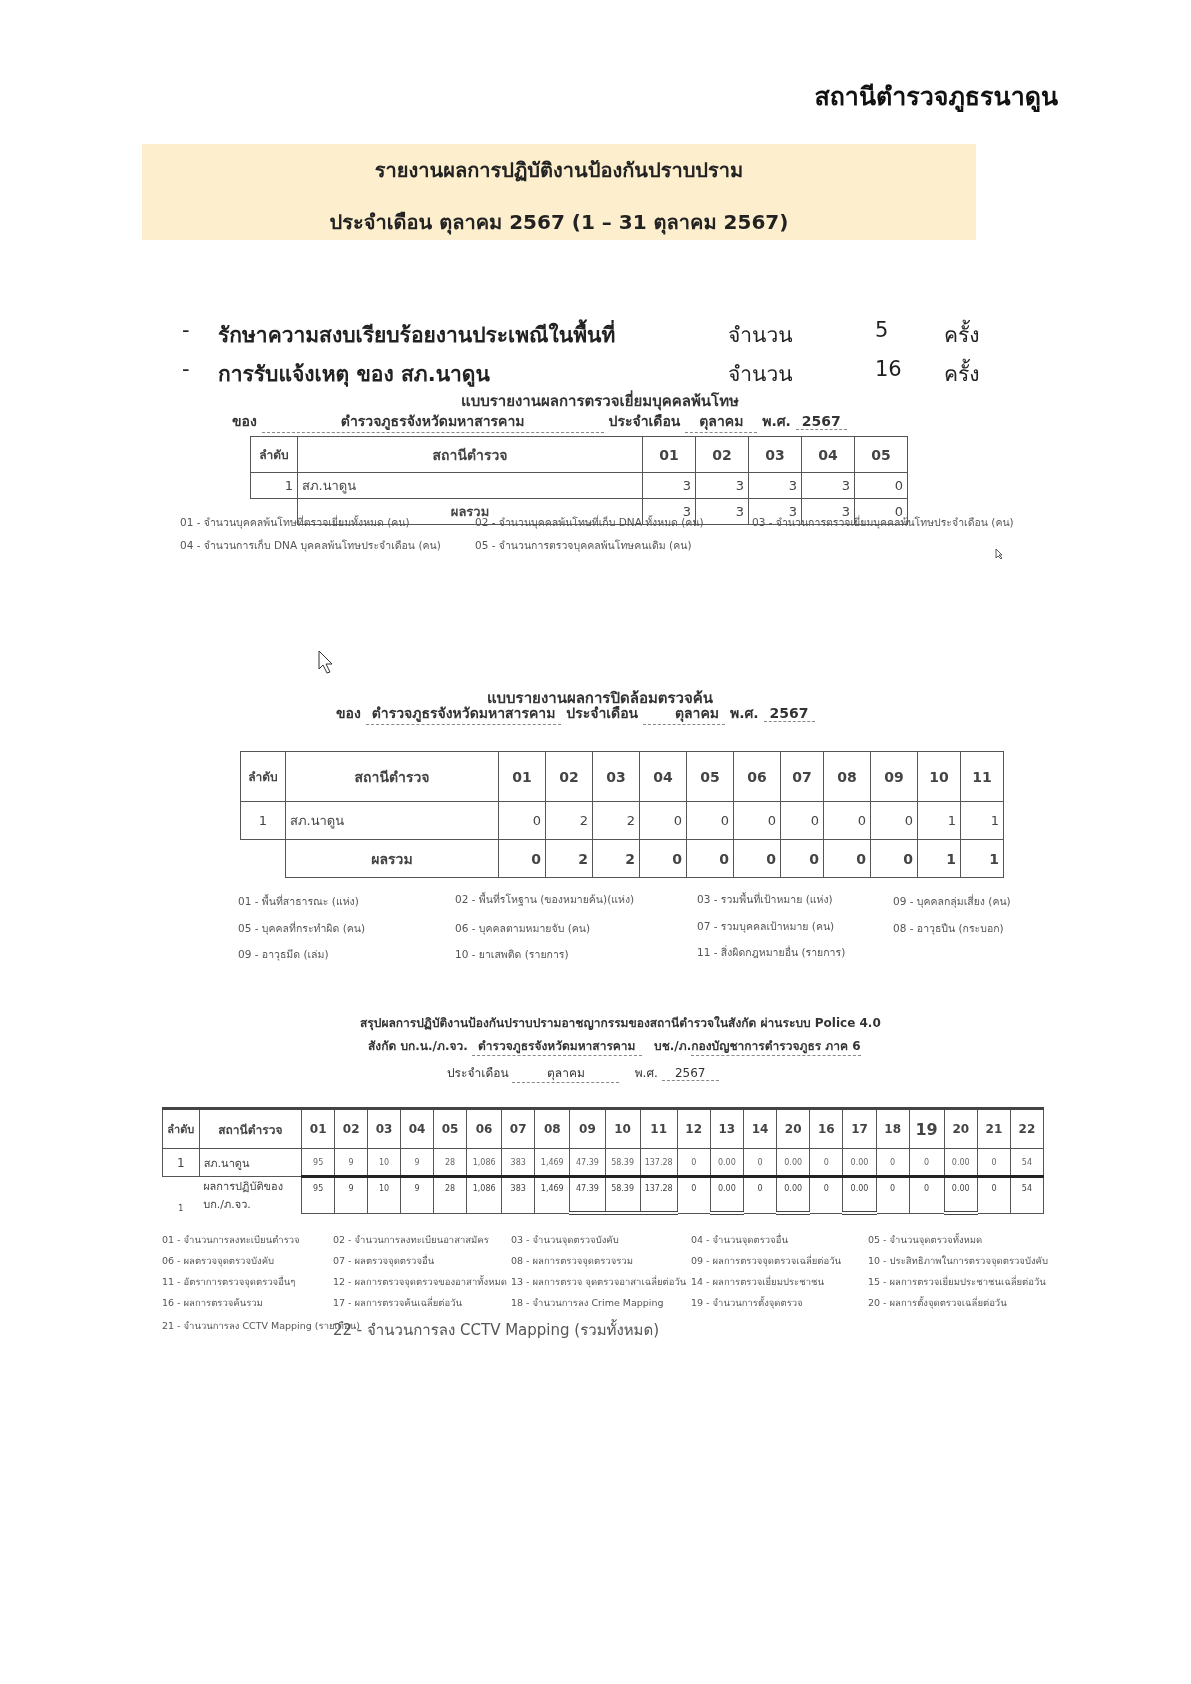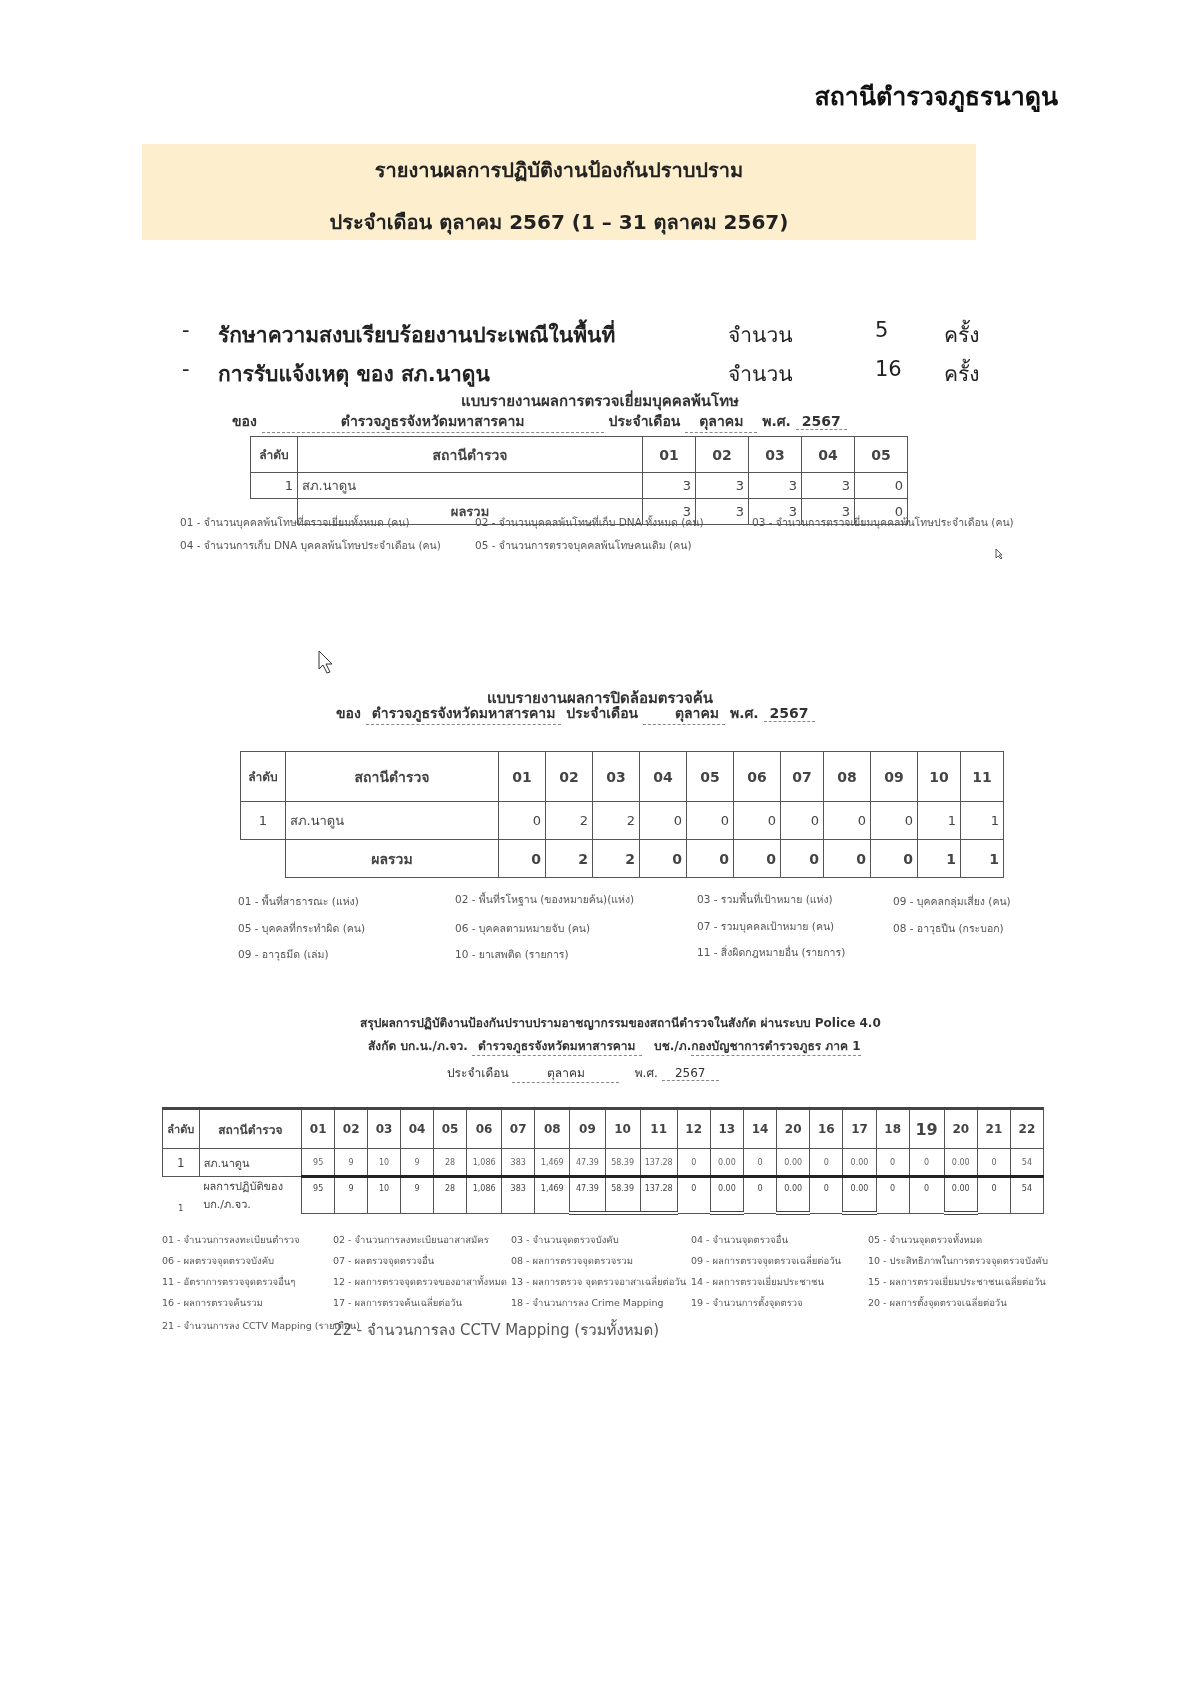--- a/index.html
+++ b/index.html
@@ -173,21 +173,21 @@
 <div class="abs legend" style="left:893px; top:920px;">08 - อาวุธปืน (กระบอก)</div>
 <div class="abs legend" style="left:238px; top:946px;">09 - อาวุธมีด (เล่ม)</div>
 <div class="abs legend" style="left:455px; top:946px;">10 - ยาเสพติด (รายการ)</div>
 <div class="abs legend" style="left:697px; top:944px;">11 - สิ่งผิดกฎหมายอื่น (รายการ)</div>
 
 <div class="abs" style="left:360px; top:1013px; font-size:12px; color:#333; font-weight:bold; white-space:nowrap;">สรุปผลการปฏิบัติงานป้องกันปราบปรามอาชญากรรมของสถานีตำรวจในสังกัด ผ่านระบบ Police 4.0</div>
 <div class="abs" style="left:368px; top:1036px; font-size:12px; color:#333; font-weight:bold; white-space:nowrap;">
   <span>สังกัด บก.น./ภ.จว.</span>
   <span class="dashed">ตำรวจภูธรจังหวัดมหาสารคาม</span>
   &nbsp;
-  <span>บช./ภ.</span><span class="dashed" style="padding:0;">กองบัญชาการตำรวจภูธร ภาค 1</span>
+  <span>บช./ภ.</span><span class="dashed" style="padding:0;">กองบัญชาการตำรวจภูธร ภาค 6</span>
 </div>
 <div class="abs" style="left:447px; top:1063px; font-size:12px; color:#333; white-space:nowrap;">
   <span>ประจำเดือน</span>
   <span class="dashed" style="width:95px; text-align:center;">ตุลาคม</span>
   &nbsp;&nbsp;
   <span>พ.ศ.</span>
   <span class="dashed" style="width:45px; text-align:center;">2567</span>
 </div>
 
 <table class="grid" id="p40" style="left:162px; top:1107px; width:882px; font-size:8px; border-top:3px solid #444;">

